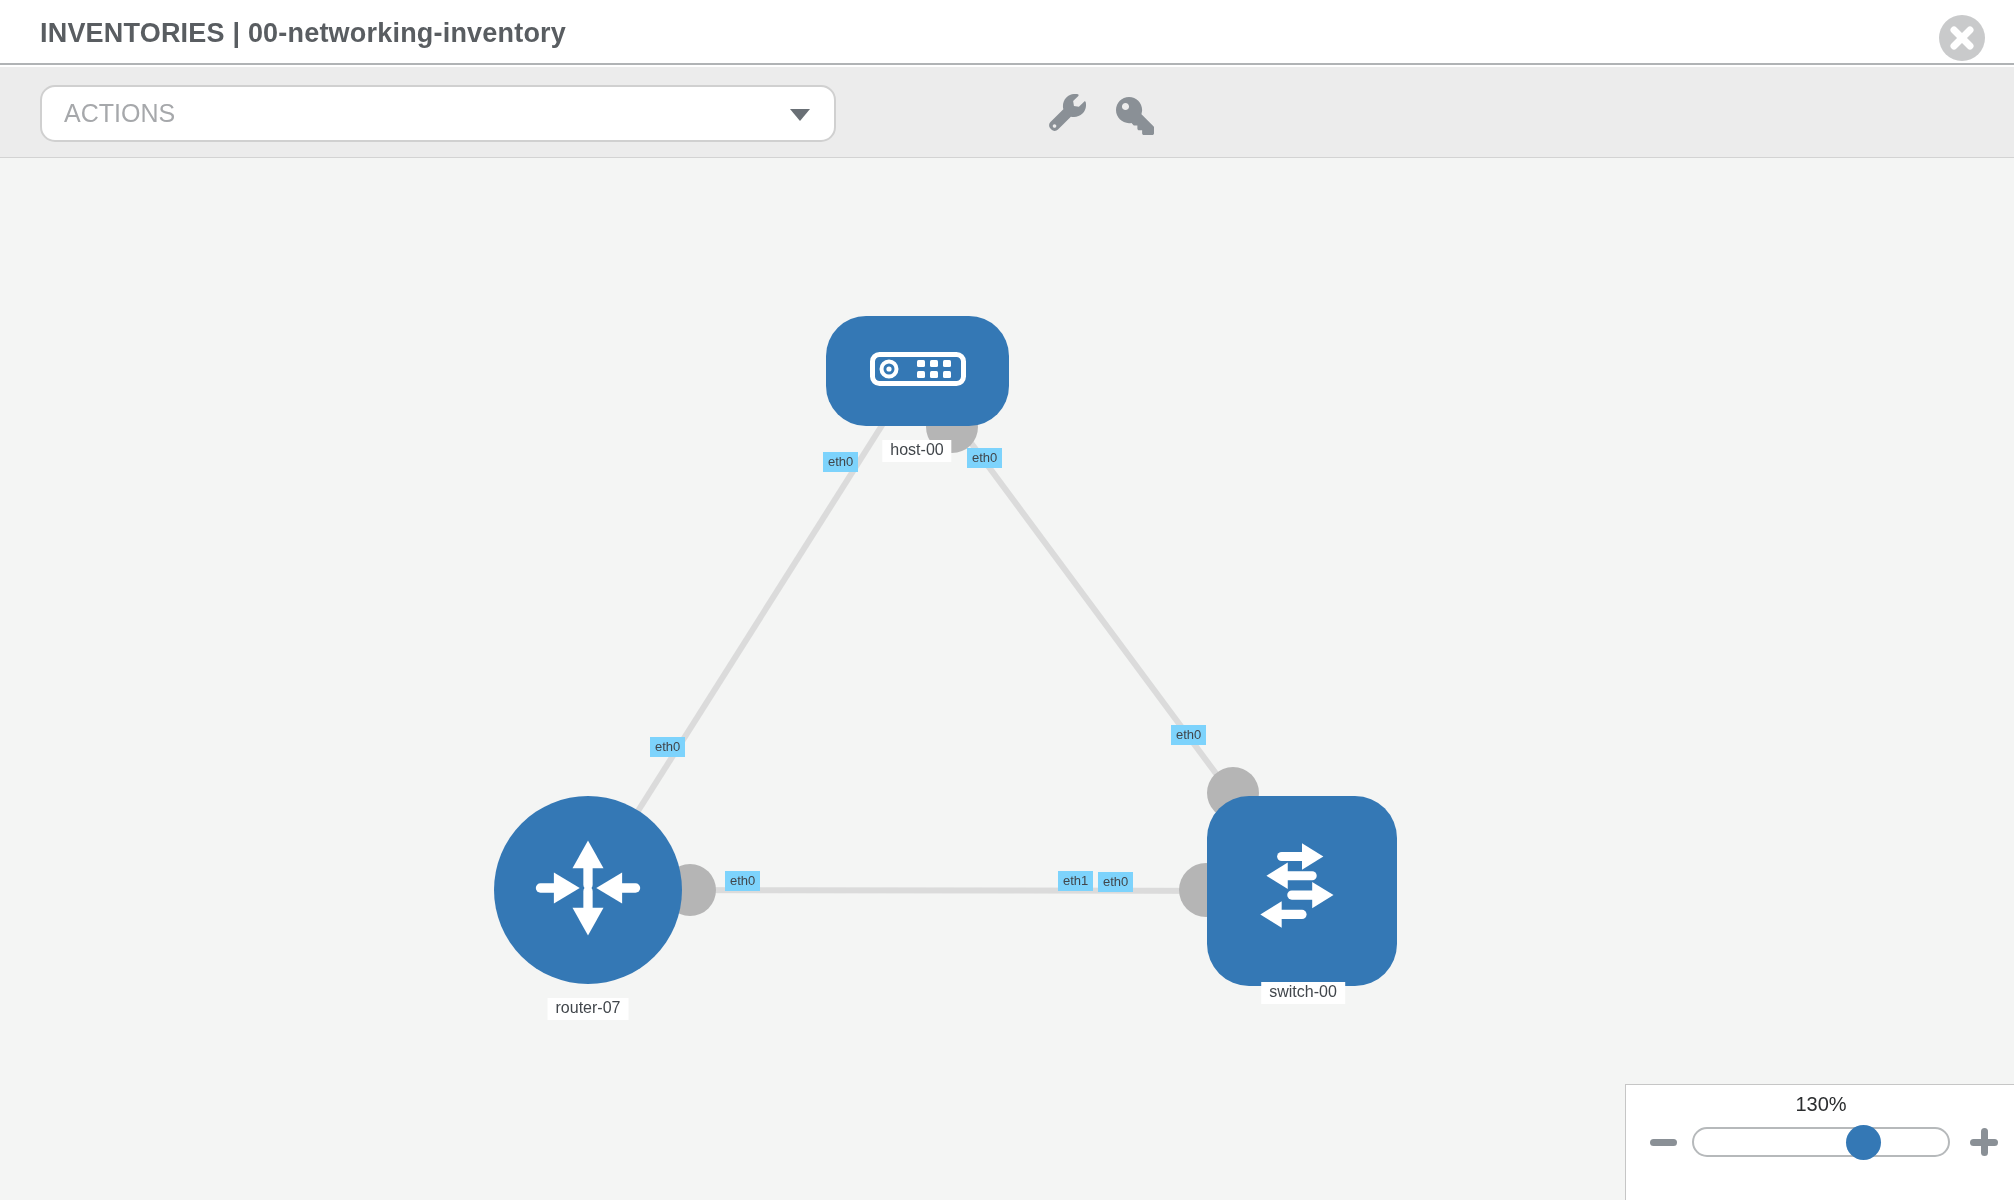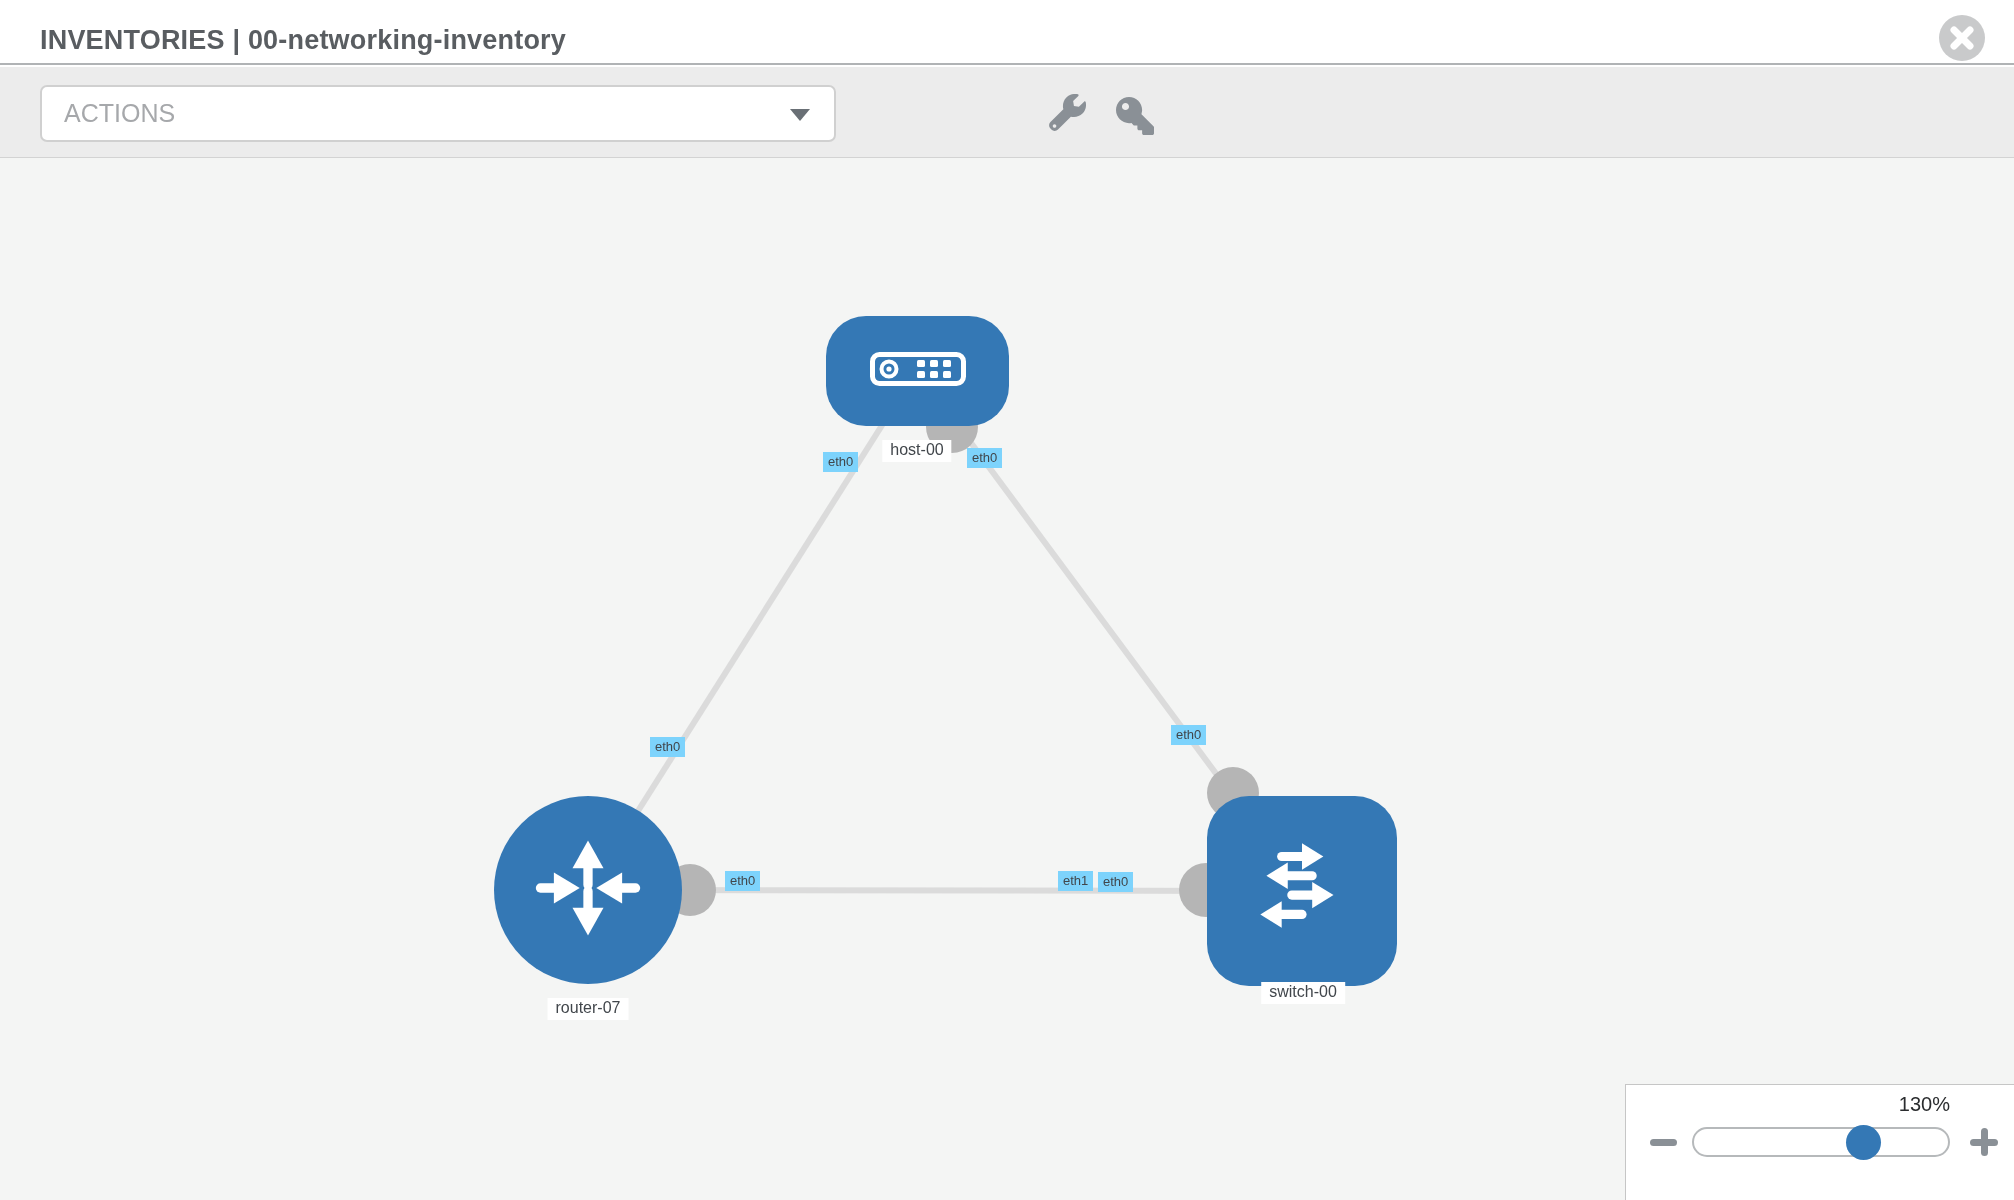--- a/index.html
+++ b/index.html
@@ -2,27 +2,27 @@
 <html><head>
 <meta charset="utf-8">
 <style>
   * { margin:0; padding:0; box-sizing:border-box; }
   html,body { width:2014px; height:1200px; overflow:hidden; }
   body { font-family:"Liberation Sans", sans-serif; background:#fff; }
   .app { position:relative; width:2014px; height:1200px; background:#fff; }
 
   
   .header { position:absolute; top:0; left:0; width:2014px; height:65px; background:#ffffff; border-bottom:2px solid #b0b3b5; }
-  .title { position:absolute; left:40px; top:18px; font-size:27px; font-weight:700; color:#595d61; letter-spacing:.2px; white-space:nowrap;margin-top:7px; }
+  .title { position:absolute; left:40px; top:18px; font-size:27px; font-weight:700; color:#595d61; letter-spacing:.2px; white-space:nowrap; }
   .close-btn { position:absolute; left:1939px; top:15px; width:46px; height:46px; border-radius:50%; background:#c9cacb; cursor:pointer; }
   .close-btn svg { position:absolute; left:11px; top:11px; }
 
   
   .toolbar { position:absolute; top:67px; left:0; width:2014px; height:91px; background:#ececec; border-bottom:1px solid #d3d3d3; }
-  .select { position:absolute; top:18px; height:57px; background:#fff; border:2px solid #d0d0d0; border-radius:7px; display:flex; align-items:center; padding:0 22px; color:#a6a8ab; font-size:25px; cursor:pointer; }
+  .select { position:absolute; top:18px; height:57px; background:#fff; border:2px solid #d0d0d0; border-radius:15px; display:flex; align-items:center; padding:0 22px; color:#a6a8ab; font-size:25px; cursor:pointer; }
   .actions-select { left:40px; width:796px; }
   .search-select  { left:1183px; width:792px; }
   .caret { position:absolute; right:24px; top:50%; margin-top:-5px; width:0; height:0; border-left:10px solid transparent; border-right:10px solid transparent; border-top:12px solid #696f75; }
   .tool-icon { position:absolute; cursor:pointer; }
   .tool-wrench { left:1048px; top:27px; width:38px; height:38px; }
   .tool-key    { left:1116px; top:30px; width:38px; height:38px; }
 
   
   .canvas { position:absolute; top:158px; left:0; width:2014px; height:1042px; background:#f4f5f4; }
   .links-layer { position:absolute; left:0; top:0; }
@@ -30,21 +30,21 @@
   .node { position:absolute; display:flex; align-items:center; justify-content:center; }
   .node-host   { left:826px; top:158px; width:183px; height:110px; border-radius:40px; }
   .node-router { left:494px; top:638px; width:188px; height:188px; border-radius:50%; }
   .node-switch { left:1207px; top:638px; width:190px; height:190px; border-radius:42px; }
 
   .node-label { position:absolute; background:#fff; color:#41464b; font-size:16px; padding:1px 8px 3px 8px; white-space:nowrap; transform:translateX(-50%); }
   .if-label   { position:absolute; background:#7dd3fc; color:#41464b; font-size:13px; padding:2px 5px; white-space:nowrap; line-height:1.2; }
 
   
   .zoom-panel { position:absolute; left:1625px; top:926px; width:389px; height:116px; background:#fff; border-top:1px solid #c6c6c6; border-left:1px solid #c6c6c6; }
-  .zoom-value { position:absolute; left:66px; top:8px; width:258px; text-align:right; font-size:20px; color:#2b2d2f; }
+  .zoom-value { position:absolute; left:66px; top:8px; width:258px; text-align:center; font-size:20px; color:#2b2d2f; }
   .zoom-minus { position:absolute; left:24px; top:54px; width:27px; height:7px; border-radius:4px; background:#8a9096; cursor:pointer; }
   .zoom-track { position:absolute; left:66px; top:42px; width:258px; height:30px; background:#fff; border:2px solid #b6b9bb; border-radius:16px; cursor:pointer; }
   .zoom-thumb { position:absolute; left:220px; top:40px; width:35px; height:35px; border-radius:50%; cursor:grab; }
   .zoom-plus  { position:absolute; left:344px; top:43px; width:28px; height:28px; cursor:pointer; }
   .zoom-plus .h { position:absolute; left:0; top:10.5px; width:28px; height:7px; border-radius:4px; background:#8a9096; }
   .zoom-plus .v { position:absolute; left:10.5px; top:0; width:7px; height:28px; border-radius:4px; background:#8a9096; }
 </style>
 </head>
 <body>
 

